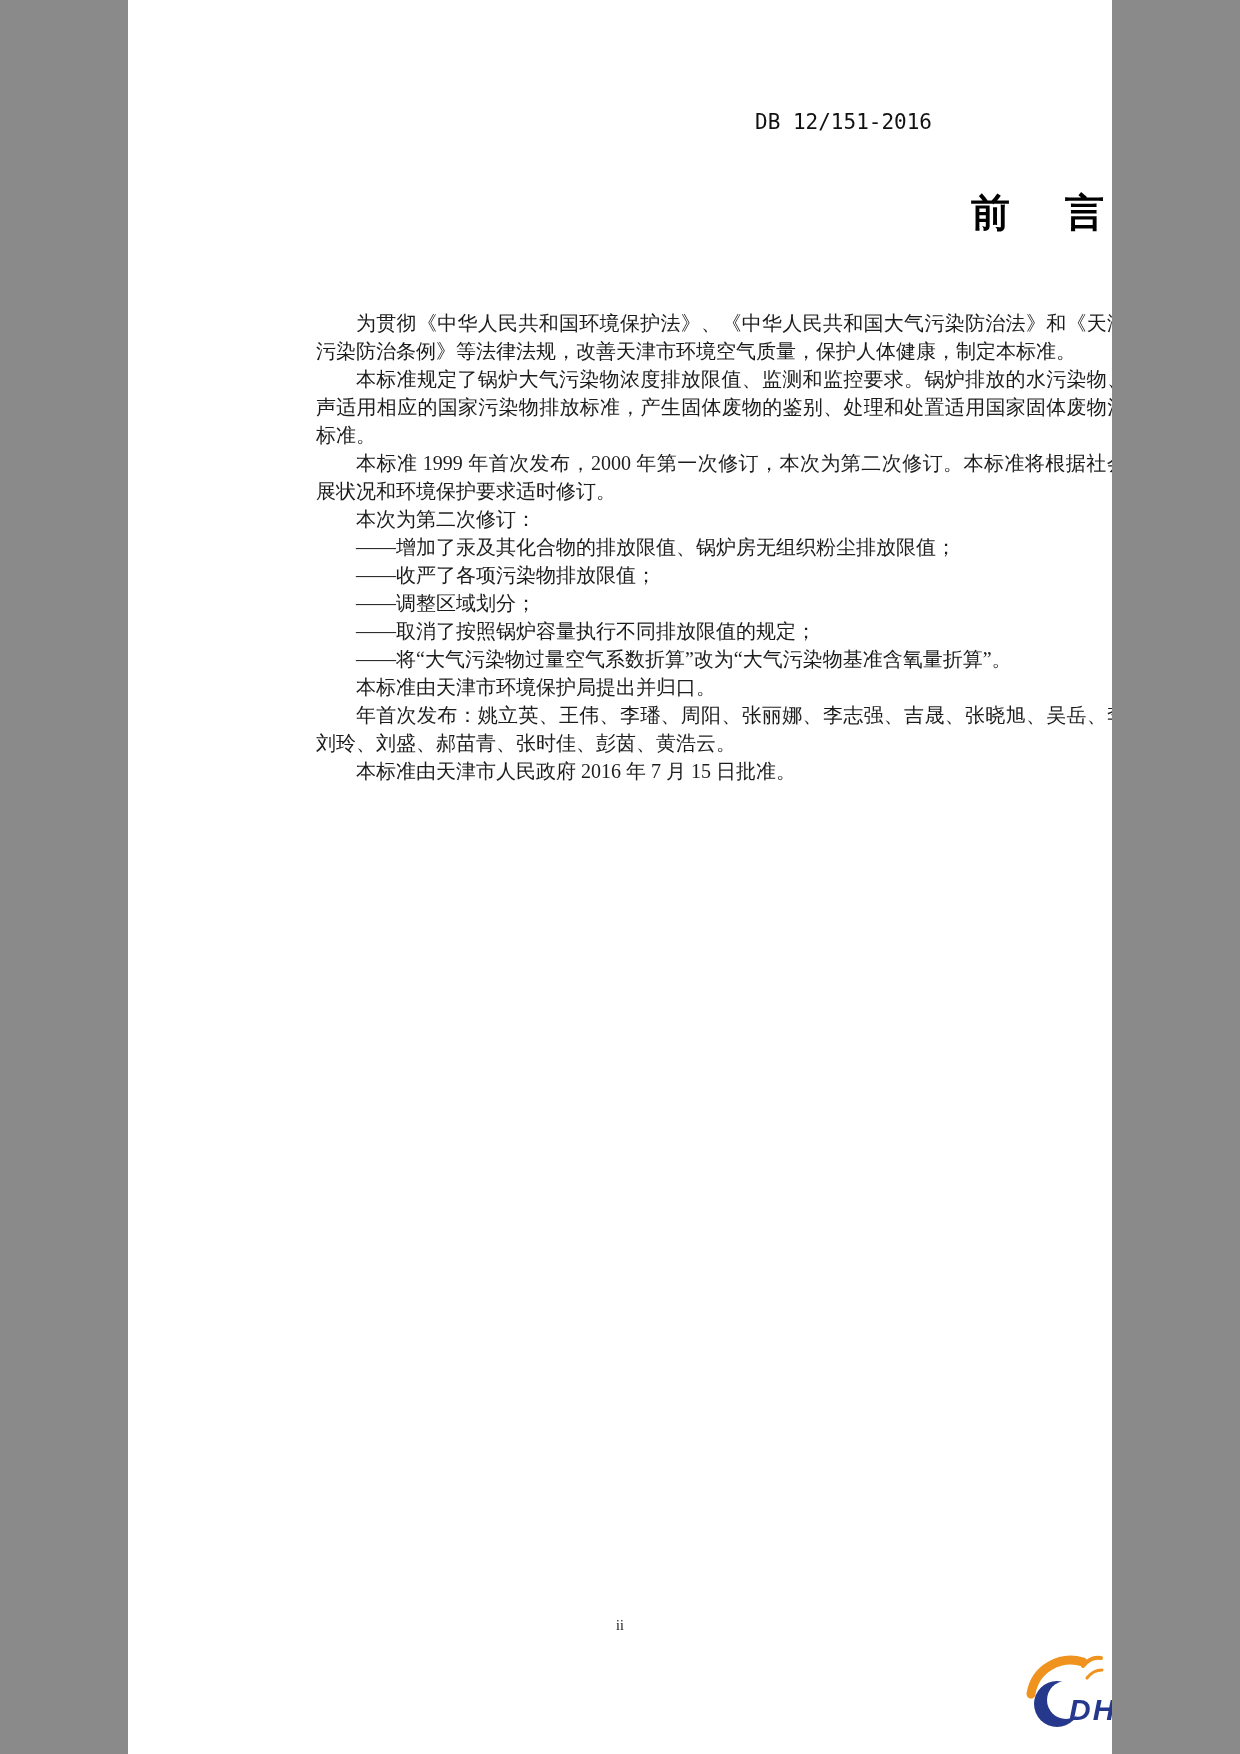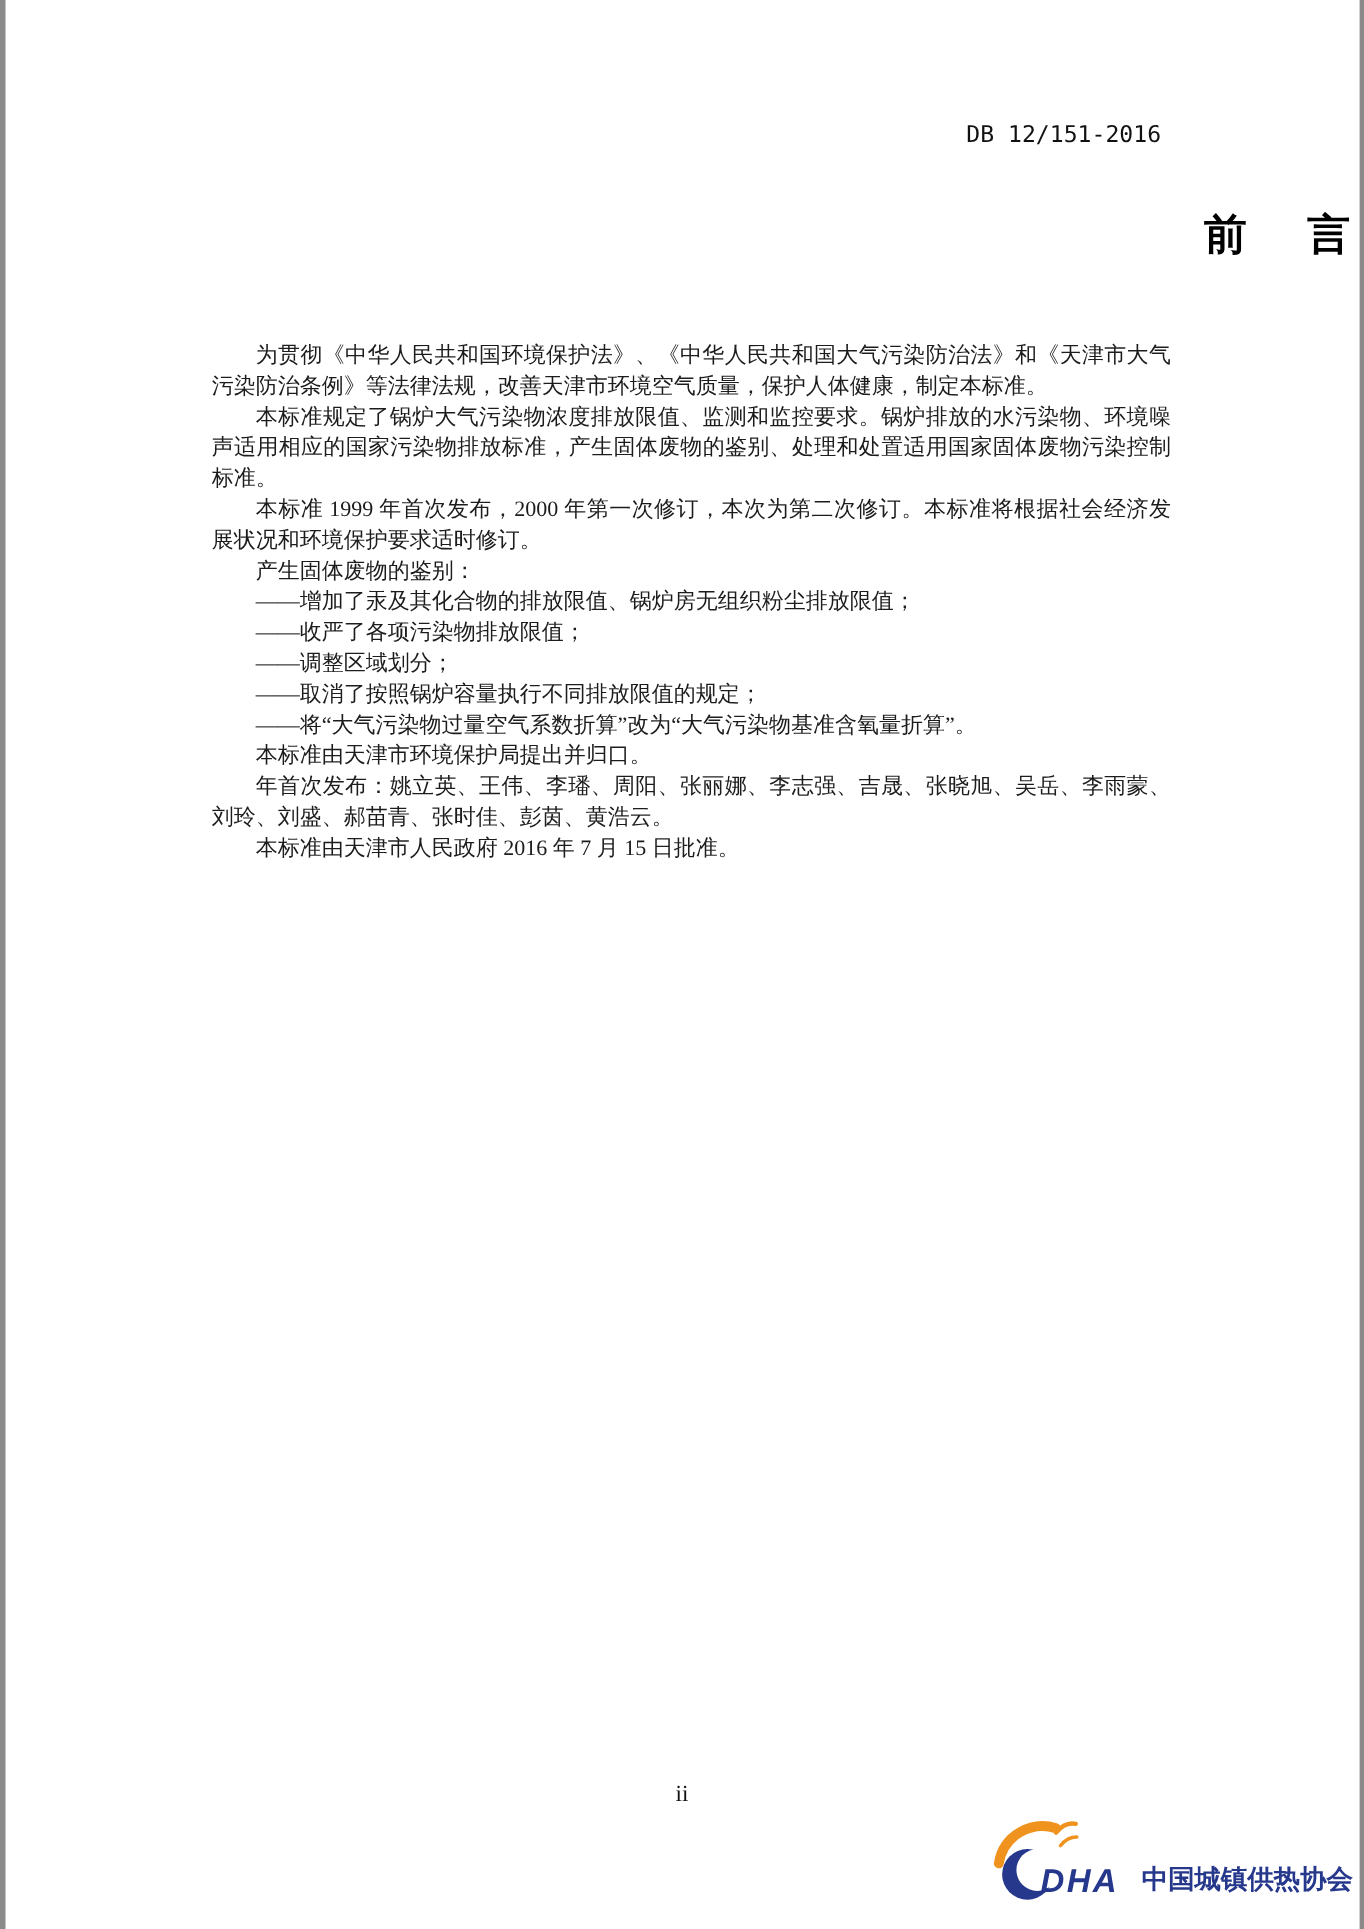--- a/index.html
+++ b/index.html
@@ -1,19 +1,19 @@
 <!DOCTYPE html>
 <html><head>
 <meta charset="utf-8">
 <style>
   * { margin: 0; padding: 0; box-sizing: border-box; }
   html, body { background: #8a8a8a; }
   .page {
     position: relative;
-    width: 1231px;
+    width: 984px;
     height: 1754px;
     background: #ffffff;
     margin: 0 auto;
     overflow: hidden;
     font-family: "Liberation Serif", serif;
     color: #1c1c1c;
   }
   .header-code {
     position: absolute;
     top: 110px;
@@ -48,21 +48,21 @@
   .body-block p {
     margin: 0;
     text-indent: 2em;
   }
   .page-number {
     position: absolute;
     top: 1618px;
     left: 0;
     width: 100%;
     text-align: center;
-    font-size: 21px;
+    font-size: 14px;
     color: #111111;
   }
   .footer-logo {
     position: absolute;
     top: 1652px;
     left: 893px;
     width: 336px;
     height: 78px;
   }
   .footer-logo svg { display: block; }
@@ -73,21 +73,21 @@
 <div class="page">
 
   <div class="header-code">DB 12/151-2016</div>
 
   <h1 class="doc-title">前　言</h1>
 
   <div class="body-block">
     <p>为贯彻《中华人民共和国环境保护法》、《中华人民共和国大气污染防治法》和《天津市大气污染防治条例》等法律法规，改善天津市环境空气质量，保护人体健康，制定本标准。</p>
     <p>本标准规定了锅炉大气污染物浓度排放限值、监测和监控要求。锅炉排放的水污染物、环境噪声适用相应的国家污染物排放标准，产生固体废物的鉴别、处理和处置适用国家固体废物污染控制标准。</p>
     <p>本标准 1999 年首次发布，2000 年第一次修订，本次为第二次修订。本标准将根据社会经济发展状况和环境保护要求适时修订。</p>
-    <p>产生固体废物的鉴别：</p>
+    <p>本次为第二次修订：</p>
     <p>——增加了汞及其化合物的排放限值、锅炉房无组织粉尘排放限值；</p>
     <p>——收严了各项污染物排放限值；</p>
     <p>——调整区域划分；</p>
     <p>——取消了按照锅炉容量执行不同排放限值的规定；</p>
     <p>——将“大气污染物过量空气系数折算”改为“大气污染物基准含氧量折算”。</p>
     <p>本标准由天津市环境保护局提出并归口。</p>
     <p>年首次发布：姚立英、王伟、李璠、周阳、张丽娜、李志强、吉晟、张晓旭、吴岳、李雨蒙、刘玲、刘盛、郝苗青、张时佳、彭茵、黄浩云。</p>
     <p>本标准由天津市人民政府 2016 年 7 月 15 日批准。</p>
   </div>
 

